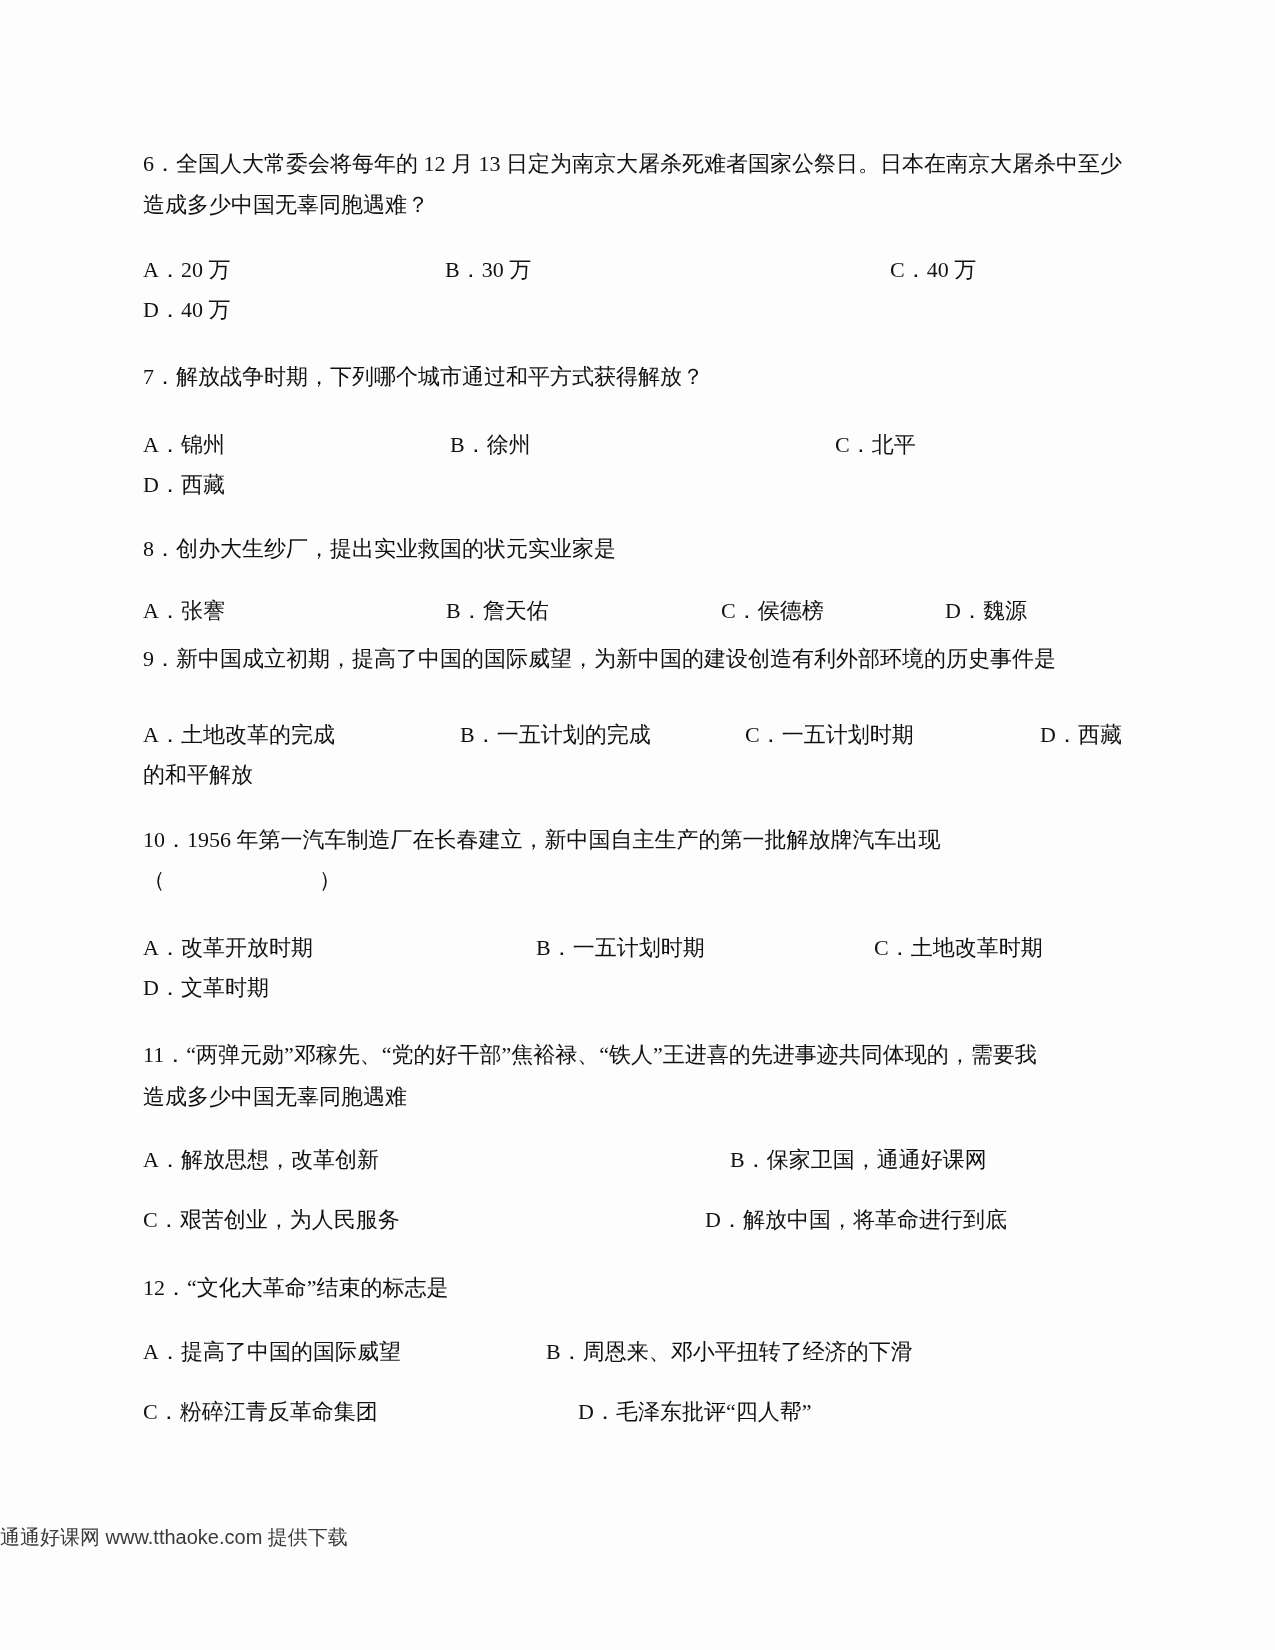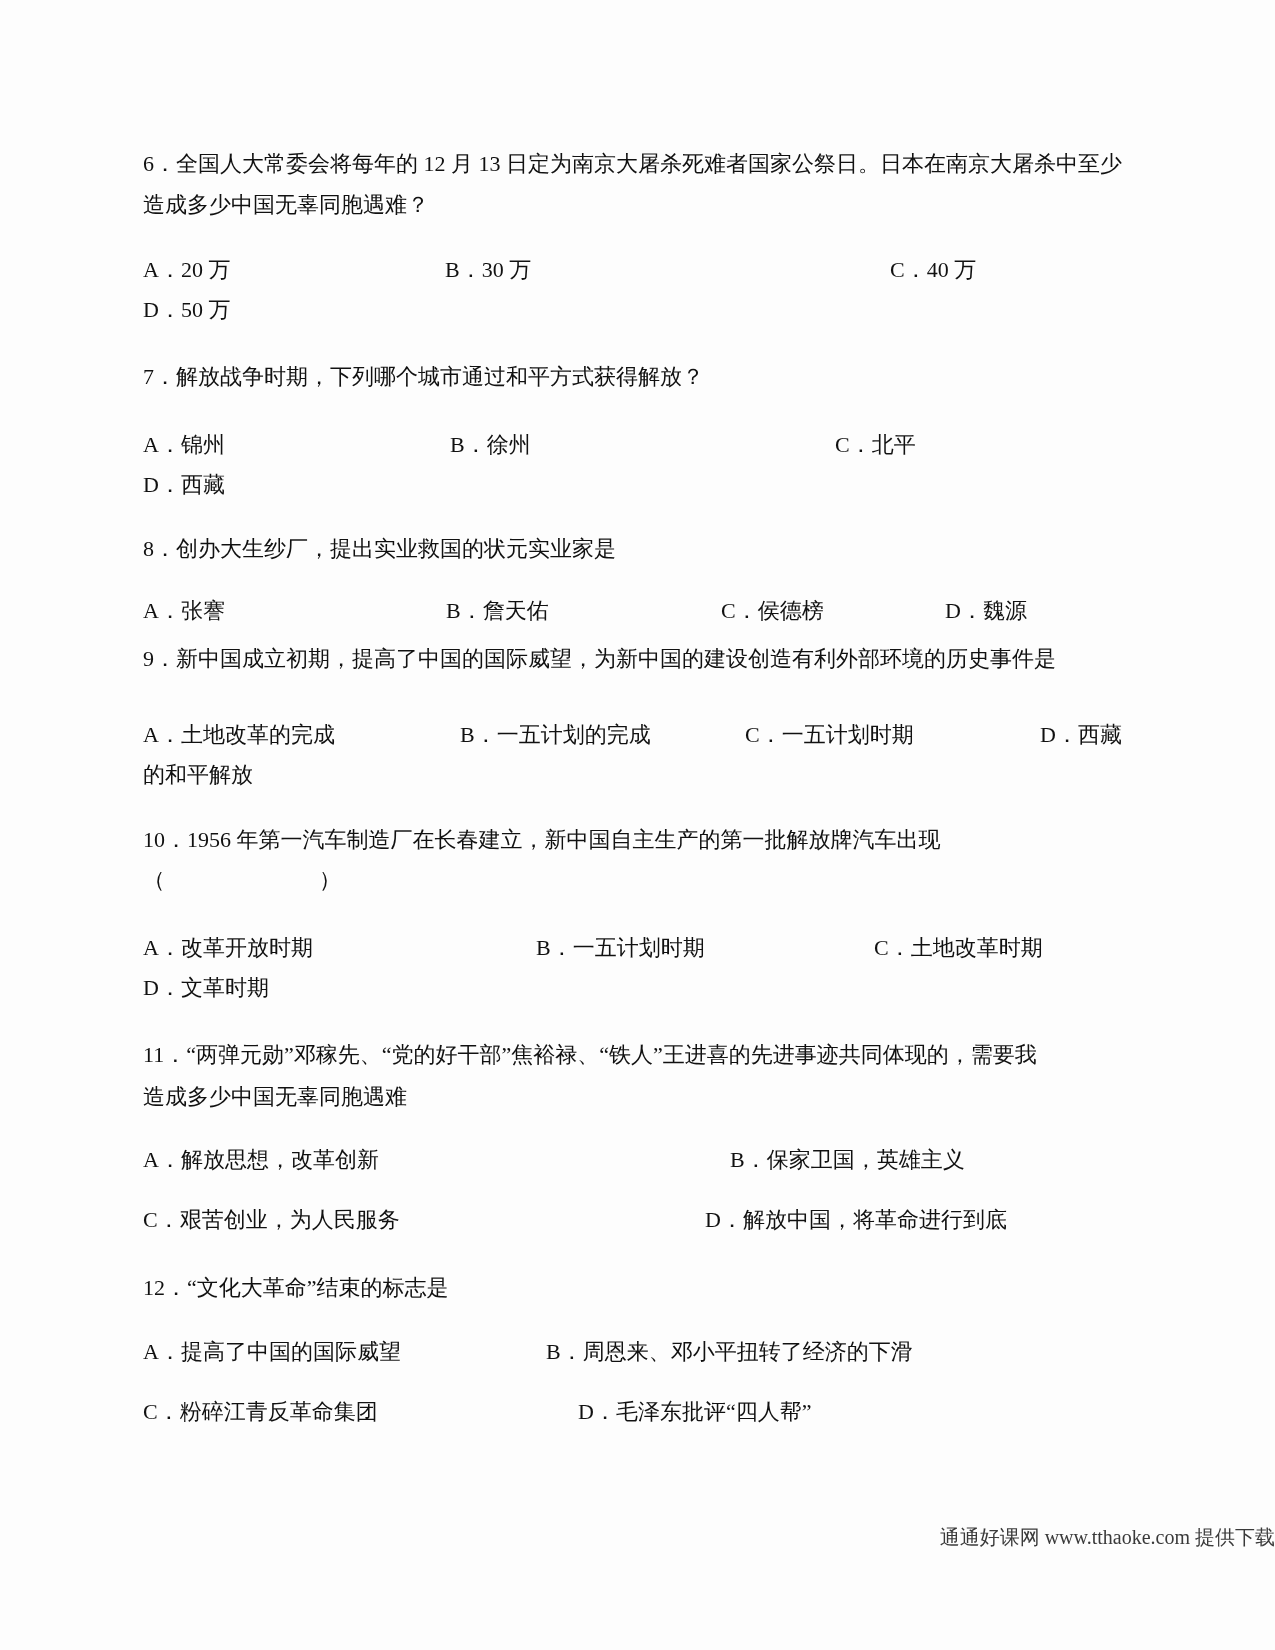--- a/index.html
+++ b/index.html
@@ -26,39 +26,39 @@
     position:absolute;
     line-height:28px;
     white-space:pre;
     font-family:Liberation Serif, serif;
   }
   .footer {
     position:absolute;
     left:0;
     top:1524px;
     width:1275px;
-    text-align:right;
-    font-family:Liberation Serif, serif;
+    text-align:left;
+    font-family:Liberation Sans, sans-serif;
     font-size:20px;
     color:#3a3a3a;
     line-height:26px;
   }
 </style>
 </head>
 <body>
 
 <div class="page">
 
   <section>
     <div class="ln" style="top:150px">6．全国人大常委会将每年的 12 月 13 日定为南京大屠杀死难者国家公祭日。日本在南京大屠杀中至少</div>
     <div class="ln" style="top:191px">造成多少中国无辜同胞遇难？</div>
     <span class="opt" style="top:256px;left:143px">A．20 万</span>
     <span class="opt" style="top:256px;left:445px">B．30 万</span>
     <span class="opt" style="top:256px;left:890px">C．40 万</span>
-    <span class="opt" style="top:296px;left:143px">D．50 万</span>
+    <span class="opt" style="top:296px;left:143px">D．40 万</span>
   </section>
 
   <section>
     <div class="ln" style="top:363px">7．解放战争时期，下列哪个城市通过和平方式获得解放？</div>
     <span class="opt" style="top:431px;left:143px">A．锦州</span>
     <span class="opt" style="top:431px;left:450px">B．徐州</span>
     <span class="opt" style="top:431px;left:835px">C．北平</span>
     <span class="opt" style="top:471px;left:143px">D．西藏</span>
   </section>
 
@@ -85,21 +85,21 @@
     <span class="opt" style="top:934px;left:143px">A．改革开放时期</span>
     <span class="opt" style="top:934px;left:536px">B．一五计划时期</span>
     <span class="opt" style="top:934px;left:874px">C．土地改革时期</span>
     <span class="opt" style="top:974px;left:143px">D．文革时期</span>
   </section>
 
   <section>
     <div class="ln" style="top:1041px">11．“两弹元勋”邓稼先、“党的好干部”焦裕禄、“铁人”王进喜的先进事迹共同体现的，需要我</div>
     <div class="ln" style="top:1083px">造成多少中国无辜同胞遇难</div>
     <span class="opt" style="top:1146px;left:143px">A．解放思想，改革创新</span>
-    <span class="opt" style="top:1146px;left:730px">B．保家卫国，英雄主义</span>
+    <span class="opt" style="top:1146px;left:730px">B．保家卫国，通通好课网</span>
     <span class="opt" style="top:1206px;left:143px">C．艰苦创业，为人民服务</span>
     <span class="opt" style="top:1206px;left:705px">D．解放中国，将革命进行到底</span>
   </section>
 
   <section>
     <div class="ln" style="top:1274px">12．“文化大革命”结束的标志是</div>
     <span class="opt" style="top:1338px;left:143px">A．提高了中国的国际威望</span>
     <span class="opt" style="top:1338px;left:546px">B．周恩来、邓小平扭转了经济的下滑</span>
     <span class="opt" style="top:1398px;left:143px">C．粉碎江青反革命集团</span>
     <span class="opt" style="top:1398px;left:578px">D．毛泽东批评“四人帮”</span>

